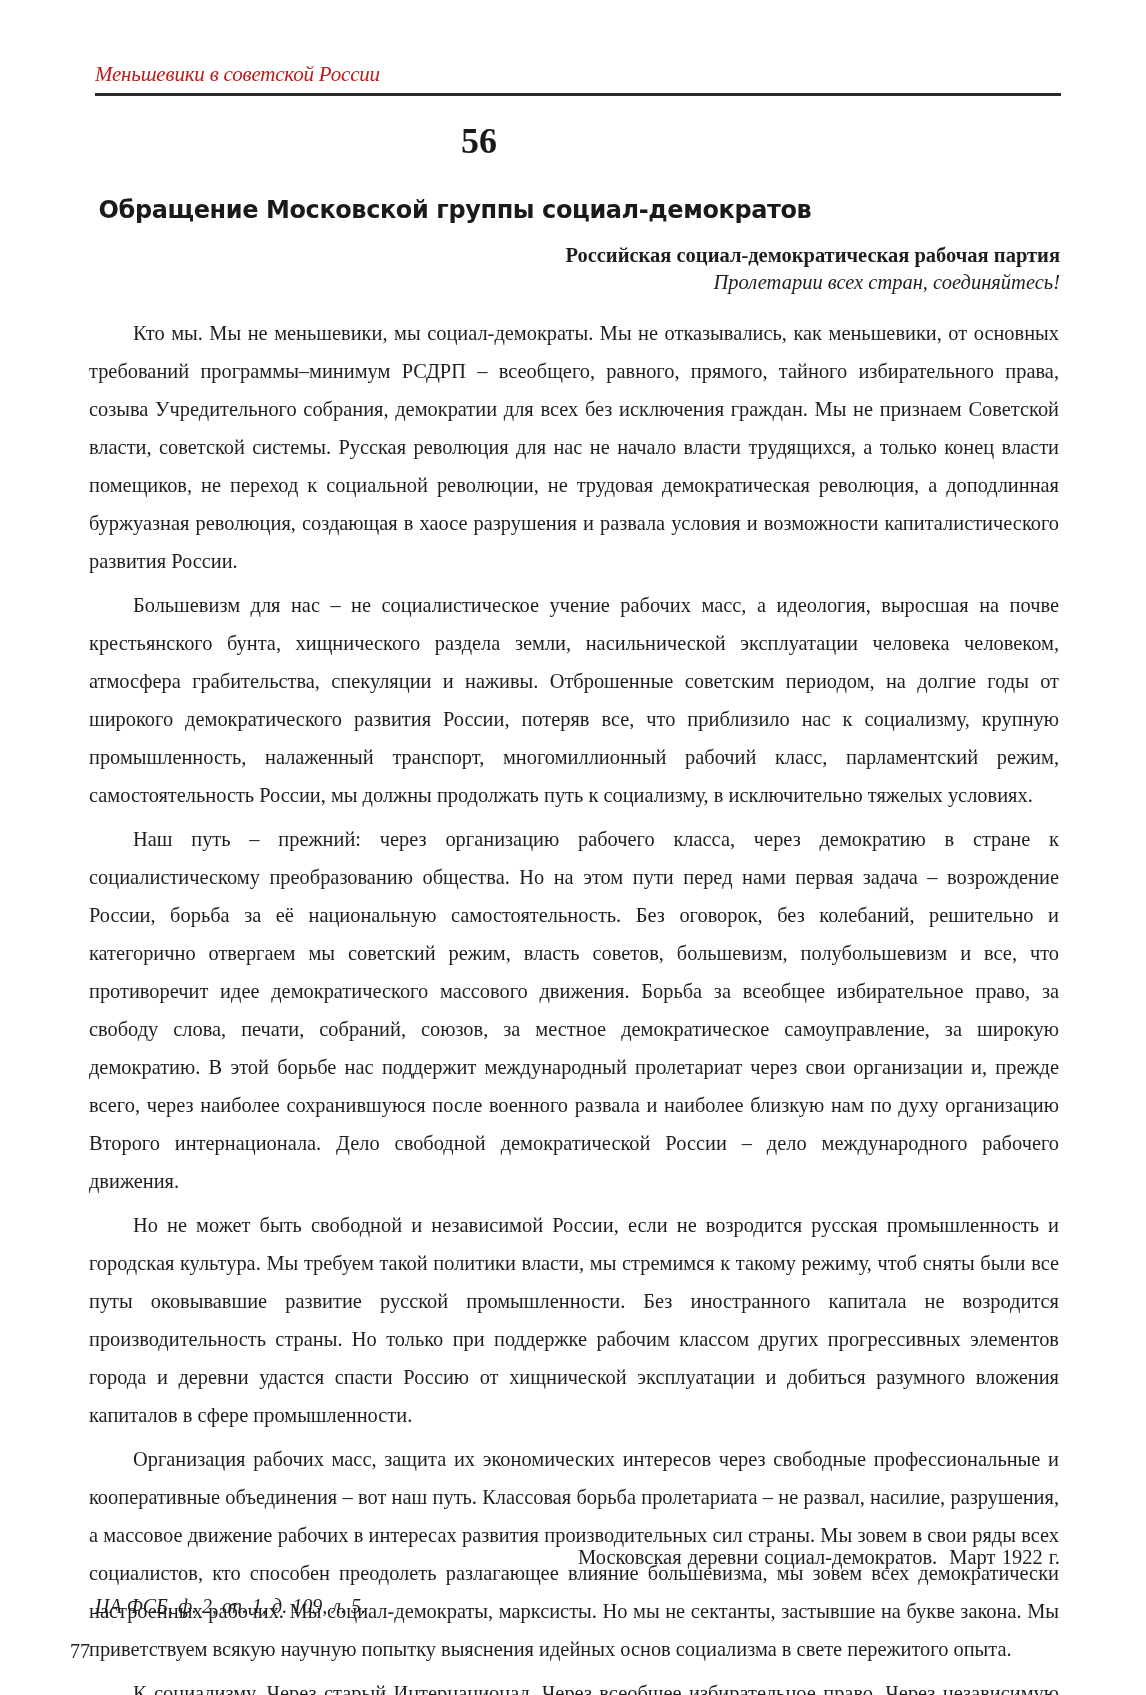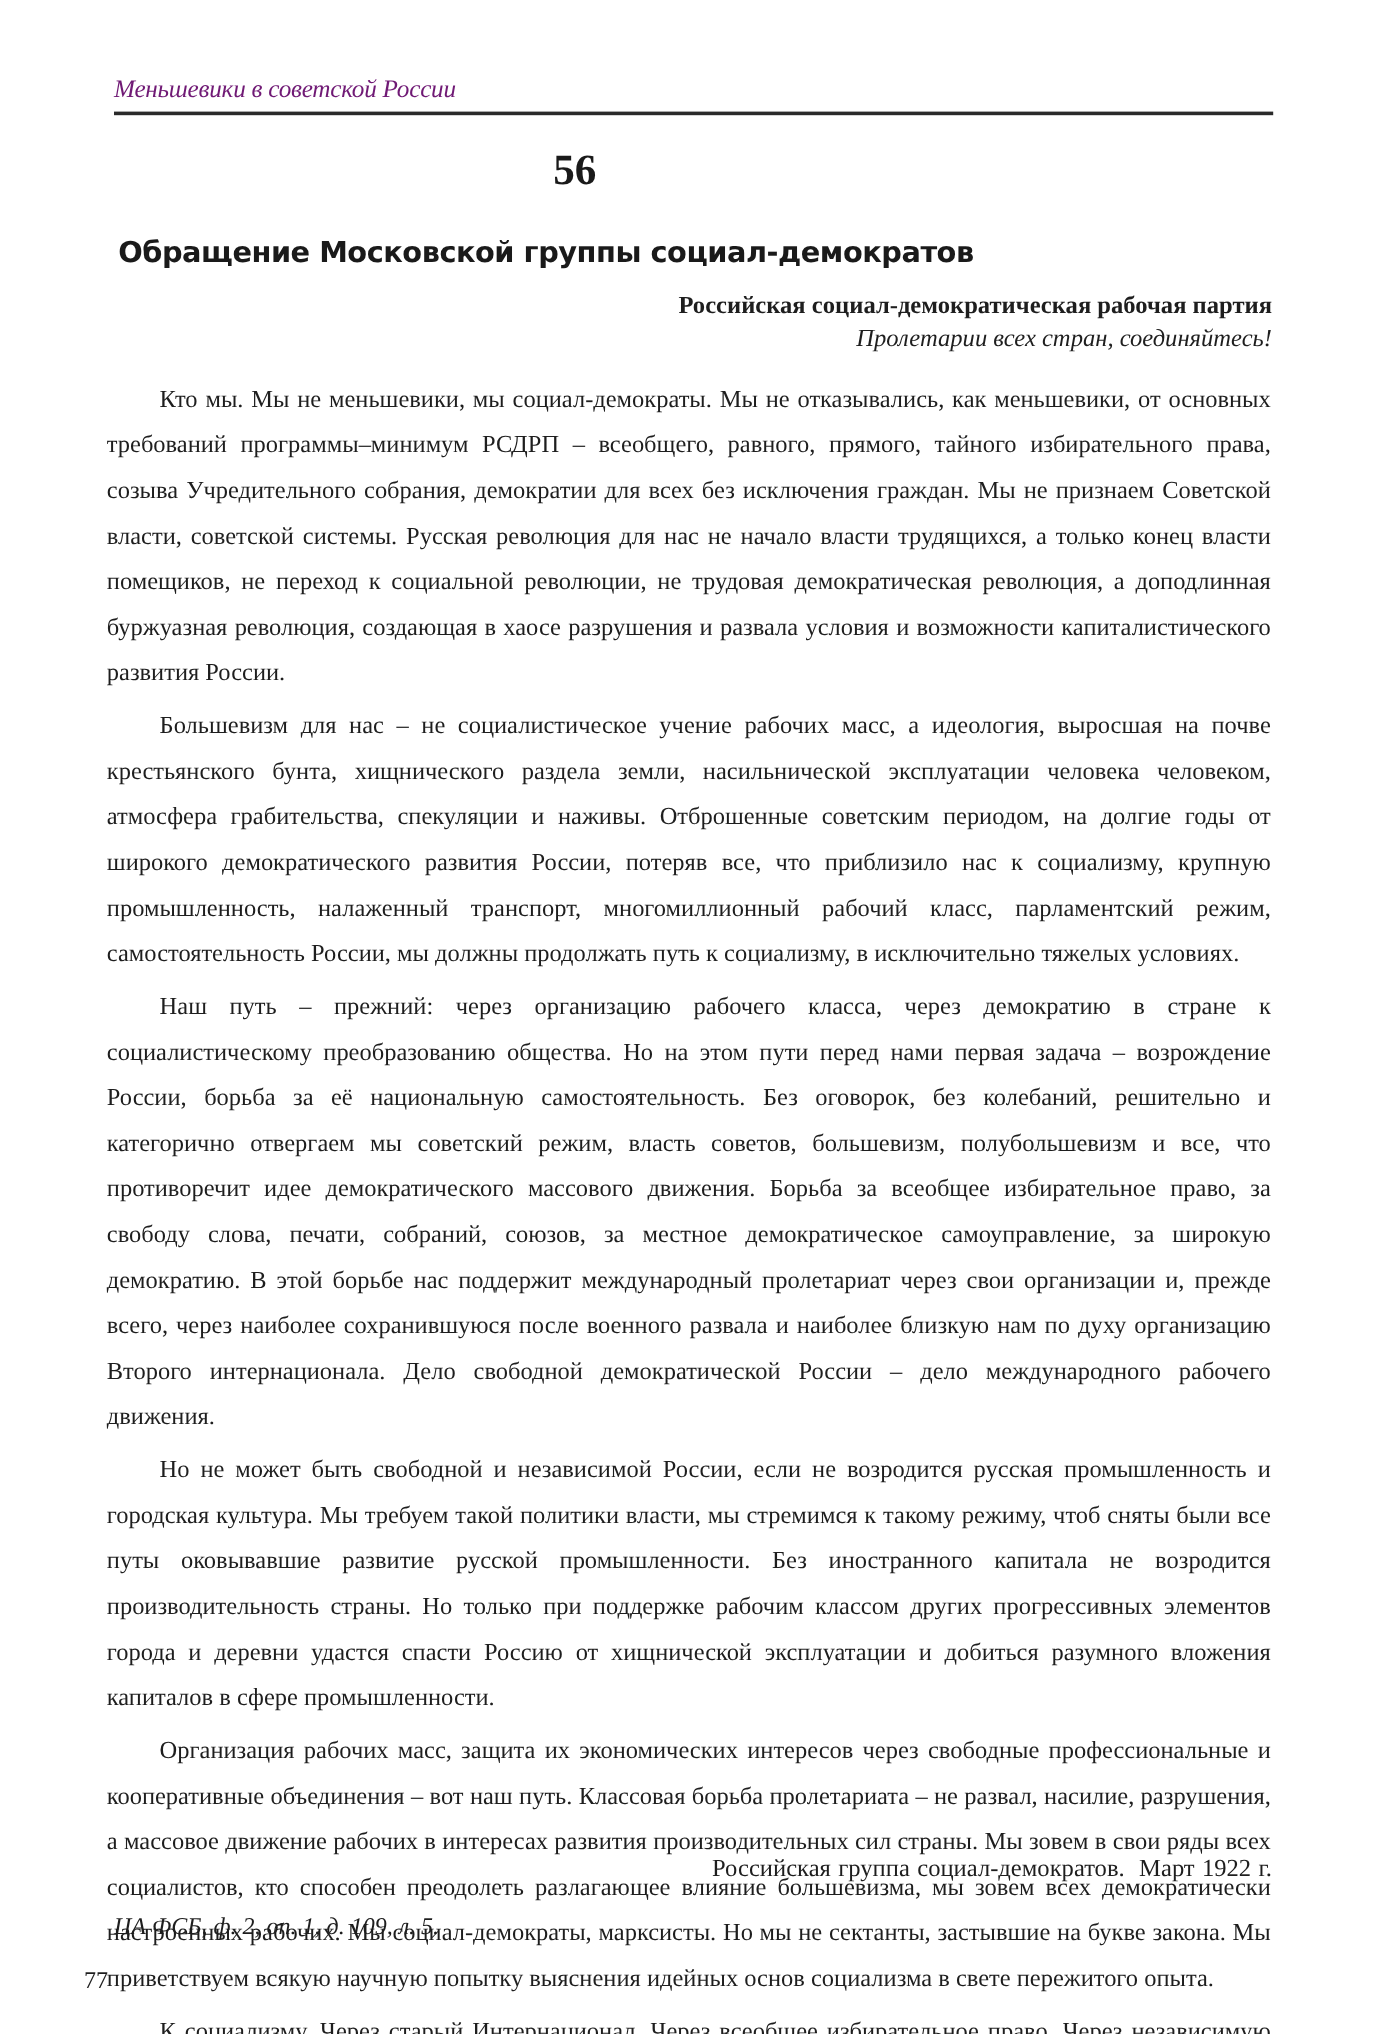--- a/index.html
+++ b/index.html
@@ -16,21 +16,21 @@
     font-family: "Liberation Serif", "DejaVu Serif", serif;
   }
   .running-head {
     position: absolute;
     left: 95px;
     top: 62px;
     font-family: "Liberation Serif", serif;
     font-style: italic;
     font-size: 21px;
     letter-spacing: -0.2px;
-    color: #701a75;
+    color: #b91c1c;
   }
   .head-rule {
     position: absolute;
     left: 95px;
     top: 93px;
     width: 966px;
     height: 3px;
     background: #2a2a2a;
   }
   .doc-number {
@@ -127,17 +127,17 @@
 <div class="body-text">
   <p>Кто мы. Мы не меньшевики, мы социал-демократы. Мы не отказывались, как меньшевики, от основных требований программы–минимум РСДРП – всеобщего, равного, прямого, тайного избирательного права, созыва Учредительного собрания, демократии для всех без исключения граждан. Мы не признаем Советской власти, советской системы. Русская революция для нас не начало власти трудящихся, а только конец власти помещиков, не переход к социальной револю­ции, не трудовая демократическая революция, а доподлинная буржуазная революция, создаю­щая в хаосе разрушения и развала условия и возможности капиталистического развития Рос­сии.</p>
   <p>Большевизм для нас – не социалистическое учение рабочих масс, а идеология, выросшая на почве крестьянского бунта, хищнического раздела земли, насильнической эксплуатации челове­ка человеком, атмосфера грабительства, спекуляции и наживы. Отброшенные советским перио­дом, на долгие годы от широкого демократического развития России, потеряв все, что приблизи­ло нас к социализму, крупную промышленность, налаженный транспорт, многомиллионный ра­бочий класс, парламентский режим, самостоятельность России, мы должны продолжать путь к социализму, в исключительно тяжелых условиях.</p>
   <p>Наш путь – прежний: через организацию рабочего класса, через демократию в стране к социалистическому преобразованию общества. Но на этом пути перед нами первая задача – возрождение России, борьба за её национальную самостоятельность. Без оговорок, без колеба­ний, решительно и категорично отвергаем мы советский режим, власть советов, большевизм, полу­большевизм и все, что противоречит идее демократического массового движения. Борьба за всеобщее избирательное право, за свободу слова, печати, собраний, союзов, за местное демократи­ческое самоуправление, за широкую демократию. В этой борьбе нас поддержит международный пролетариат через свои организации и, прежде всего, через наиболее сохранившуюся после воен­ного развала и наиболее близкую нам по духу организацию Второго интернационала. Дело свободной демократической России – дело международного рабочего движения.</p>
   <p>Но не может быть свободной и независимой России, если не возродится русская промыш­ленность и городская культура. Мы требуем такой политики власти, мы стремимся к такому режиму, чтоб сняты были все путы оковывавшие развитие русской промышленности. Без инос­транного капитала не возродится производительность страны. Но только при поддержке рабо­чим классом других прогрессивных элементов города и деревни удастся спасти Россию от хищ­нической эксплуатации и добиться разумного вложения капиталов в сфере промышленности.</p>
   <p>Организация рабочих масс, защита их экономических интересов через свободные профес­сиональные и кооперативные объединения – вот наш путь. Классовая борьба пролетариата – не развал, насилие, разрушения, а массовое движение рабочих в интересах развития производитель­ных сил страны. Мы зовем в свои ряды всех социалистов, кто способен преодолеть разлагающее влияние большевизма, мы зовем всех демократически настроенных рабочих. Мы социал-демок­раты, марксисты. Но мы не сектанты, застывшие на букве закона. Мы приветствуем всякую научную попытку выяснения идейных основ социализма в свете пережитого опыта.</p>
   <p>К социализму. Через старый Интернационал. Через всеобщее избирательное право. Через независимую демократическую Россию. Через свободную организацию свободных масс.</p>
 </div>
 
 <div class="signature">
-  <span>Российская группа социал-демократов.</span><span class="date">Март 1922 г.</span>
+  <span>Московская деревни социал-демократов.</span><span class="date">Март 1922 г.</span>
 </div>
 
 <div class="archive-ref">ЦА ФСБ, ф. 2, оп. 1, д. 109, л. 5.</div>
 <div class="page-number">77</div>
 
 </body></html>

